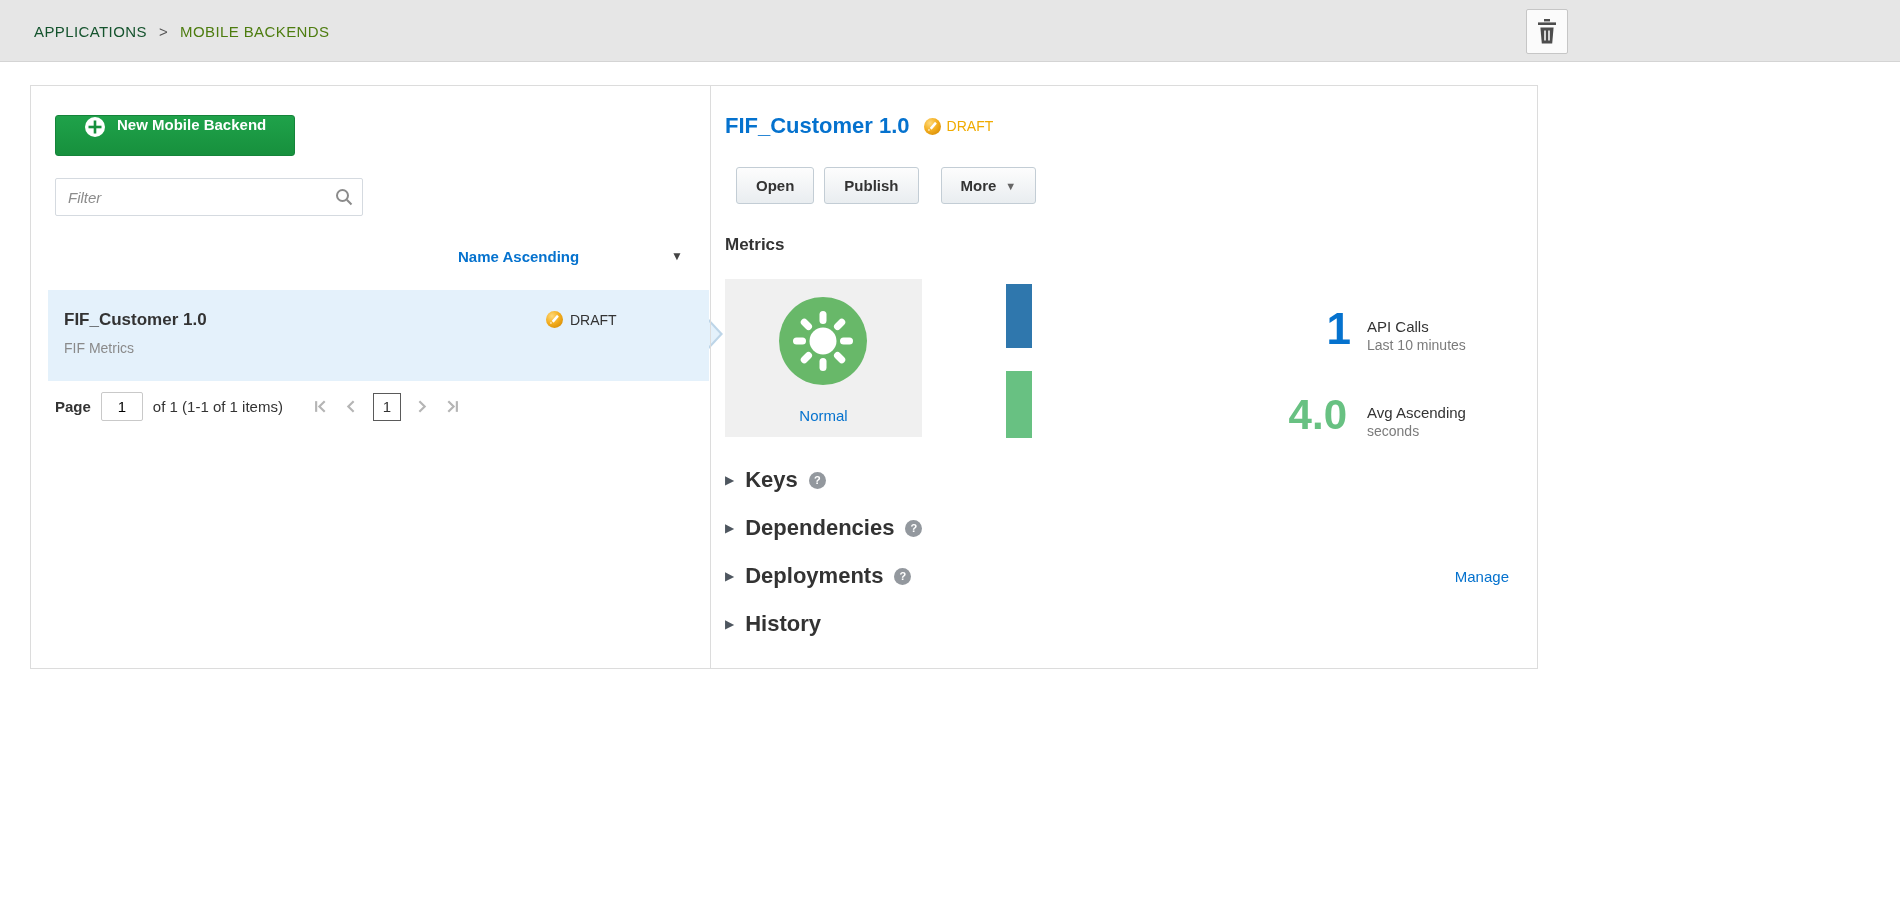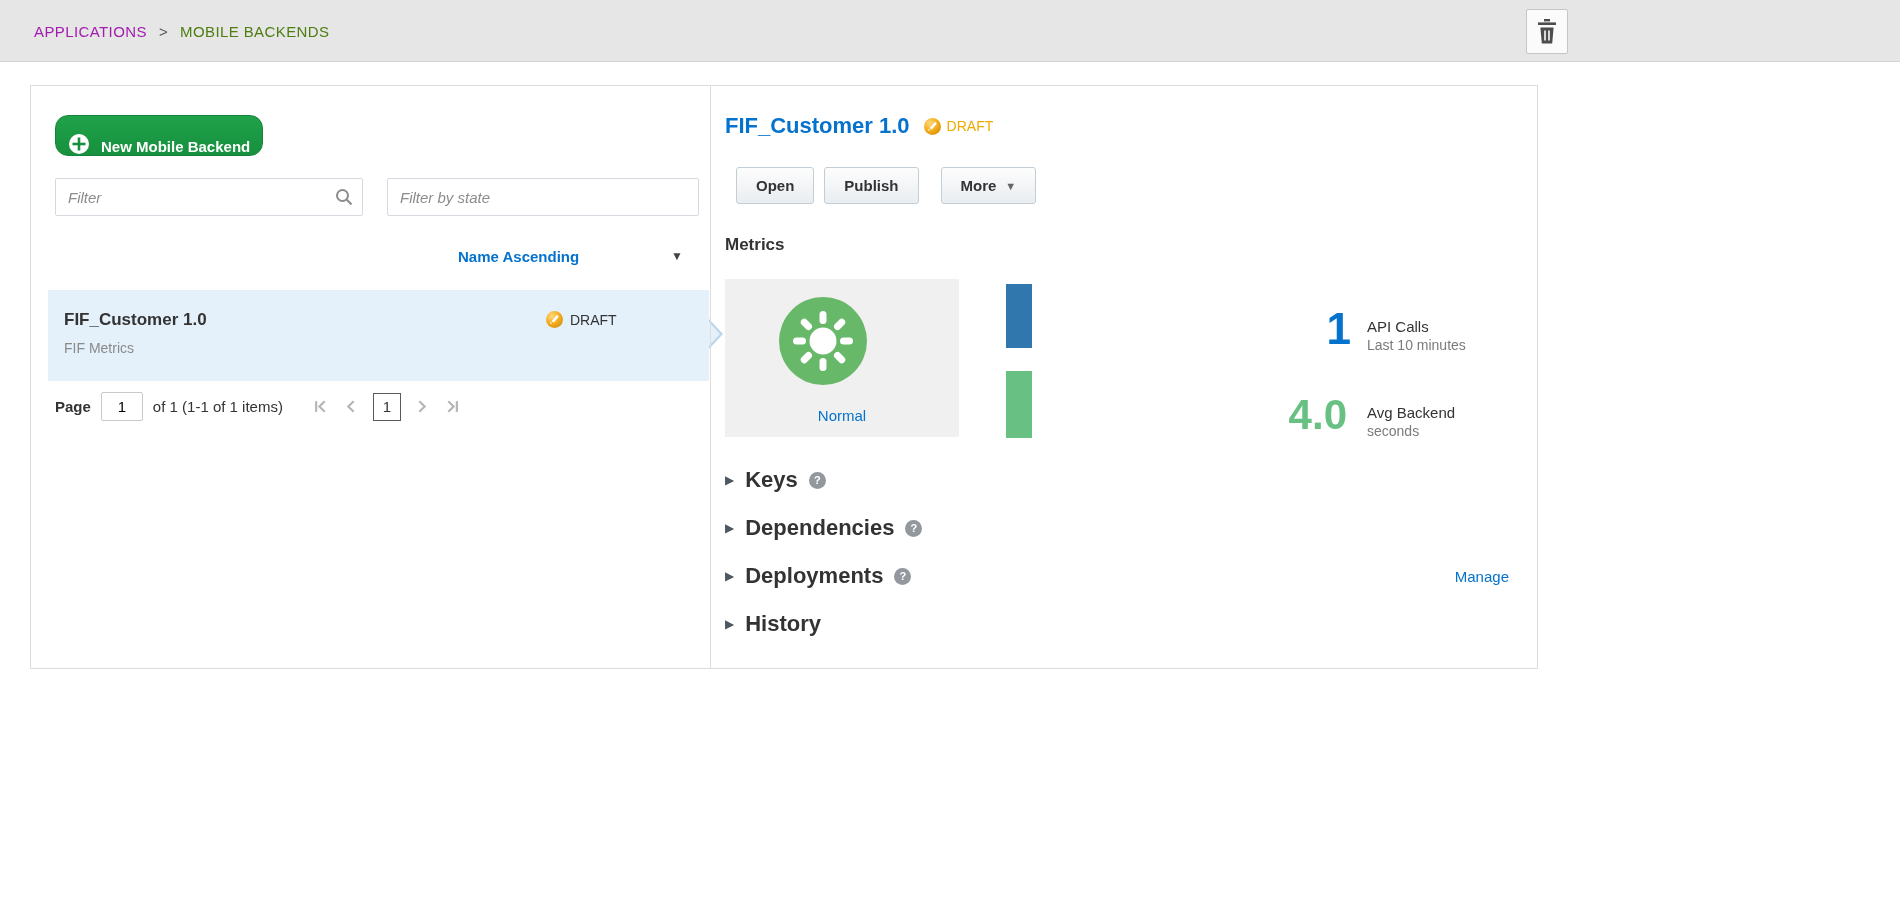--- a/index.html
+++ b/index.html
@@ -4,36 +4,36 @@
 <style>
   * { box-sizing: border-box; margin: 0; padding: 0; }
   html,body { width:1900px; height:905px; background:#ffffff; overflow:hidden;
               font-family:"Liberation Sans","DejaVu Sans",sans-serif; color:#333; }
 
   
   .topbar { position:relative; width:1900px; height:62px; background:#e6e6e6;
             border-bottom:1px solid #d4d4d4; }
   .breadcrumb { position:absolute; left:34px; top:0; height:62px; display:flex;
                 align-items:center; font-size:15px; letter-spacing:.4px; }
-  .crumb-link { color:#a21caf; text-decoration:none; }
+  .crumb-link { color:#14532d; text-decoration:none; }
   .crumb-sep { margin:0 12px; color:#555; }
   .crumb-current { color:#4d7c0f; }
   .trash-btn { position:absolute; left:1526px; top:9px; width:42px; height:45px;
                background:#fbfbfb; border:1px solid #c6c6c6; border-radius:2px;
                display:flex; align-items:center; justify-content:center; cursor:pointer; }
 
   
   .panel { position:absolute; left:30px; top:85px; width:1508px; height:584px;
            background:#fff; border:1px solid #dcdcdc; }
 
   
-  .new-btn { position:absolute; left:24px; top:29px; height:41px; padding:0 12px;
+  .new-btn { position:absolute; left:24px; top:29px; height:41px; padding:0 28px;
              background:linear-gradient(#1fa24a,#17903d); border:1px solid #15843a;
-             border-radius:13px; color:#fff; font-weight:bold; font-size:15px;
-             display:flex; align-items:flex-end; gap:11px; cursor:pointer; }
+             border-radius:3px; color:#fff; font-weight:bold; font-size:15px;
+             display:flex; align-items:flex-start; gap:11px; cursor:pointer; }
   .input-wrap { position:absolute; }
   .input-wrap input { width:100%; height:38px; border:1px solid #d5dae0; border-radius:2px;
                       padding:0 34px 0 12px; font-size:15px; color:#333;
                       font-family:"Liberation Sans","DejaVu Sans",sans-serif; }
   .input-wrap input::placeholder { font-style:italic; color:#8c8c8c; opacity:1; }
   .search-ico { position:absolute; right:10px; top:10px; }
   .sort-link { position:absolute; left:427px; top:162px; font-size:15px; color:#0572ce;
                text-decoration:none; font-weight:bold; }
   .sort-caret { position:absolute; left:640px; top:163px; font-size:12px; color:#444; cursor:pointer; }
 
@@ -73,21 +73,21 @@
   .btn-row { position:absolute; left:25px; top:81px; display:flex; align-items:flex-start; }
   .btn-gray { height:37px; padding:0 19px; background:linear-gradient(#fdfdfd,#e9edf0);
               border:1px solid #c3cdd5; border-radius:3px; font-size:15px; font-weight:bold;
               color:#333; cursor:pointer; display:flex; align-items:center; gap:9px;
               font-family:"Liberation Sans","DejaVu Sans",sans-serif; }
   .btn-open { margin-right:10px; } .btn-publish { margin-right:22px; }
   .btn-caret { font-size:11px; color:#666; }
 
   .metrics-heading { position:absolute; left:14px; top:149px; font-size:17px; font-weight:bold; color:#333; }
 
-  .health-tile { position:absolute; left:14px; top:193px; width:234px; height:158px;
+  .health-tile { position:absolute; left:14px; top:193px; width:197px; height:158px;
                  background:#f0f0f0; }
   .health-tile svg { position:absolute; left:53px; top:17px; }
   .health-label { position:absolute; left:0; right:0; bottom:13px; text-align:center;
                   font-size:15px; color:#0572ce; cursor:pointer; }
 
   .bar { position:absolute; width:26px; }
   .bar-blue  { left:295px; top:198px; height:64px; background:#2f77ad; }
   .bar-green { left:295px; top:285px; height:67px; background:#68c182; }
 
   .big-num-blue  { position:absolute; left:585px; top:221px; width:55px; text-align:right;
@@ -153,23 +153,20 @@
   <div class="input-wrap" style="left:24px; top:92px; width:308px;">
     <input type="text" placeholder="Filter" style="">
     <span class="search-ico">
       <svg width="18" height="18" viewBox="0 0 18 18" fill="none" stroke="#8b8b8b" stroke-width="2">
         <circle cx="7.5" cy="7.5" r="5.5"></circle>
         <line x1="11.8" y1="11.8" x2="16.5" y2="16.5"></line>
       </svg>
     </span>
   </div>
 
-  <div class="input-wrap" style="left:356px; top:92px; width:312px;">
-    <input type="text" placeholder="Filter by state" style="">
-  </div>
 
   <a href="#" class="sort-link">Name Ascending</a>
   <span class="sort-caret">▼</span>
 
   <div class="backend-item">
     <div class="bi-title">FIF_Customer 1.0</div>
     <div class="bi-sub">FIF Metrics</div>
     <div class="bi-badge">
       <svg width="17" height="17" viewBox="0 0 17 17">
         <circle cx="8.5" cy="8.5" r="8.5" fill="url(#amberGrad)"></circle>
@@ -262,21 +259,21 @@
     <div class="bar bar-green"></div>
 
     <div class="big-num-blue">1</div>
     <div class="metric-label ml-api">
       <div>API Calls</div>
       <div class="sub">Last 10 minutes</div>
     </div>
 
     <div class="big-num-green">4.0</div>
     <div class="metric-label ml-avg">
-      <div>Avg Backend</div>
+      <div>Avg Ascending</div>
       <div class="sub">seconds</div>
     </div>
 
     <div class="section-row row-keys">
       <span class="sec-tri">▶</span>
       <span class="sec-label">Keys</span>
       <span class="help-icon">?</span>
     </div>
 
     <div class="section-row row-deps">

